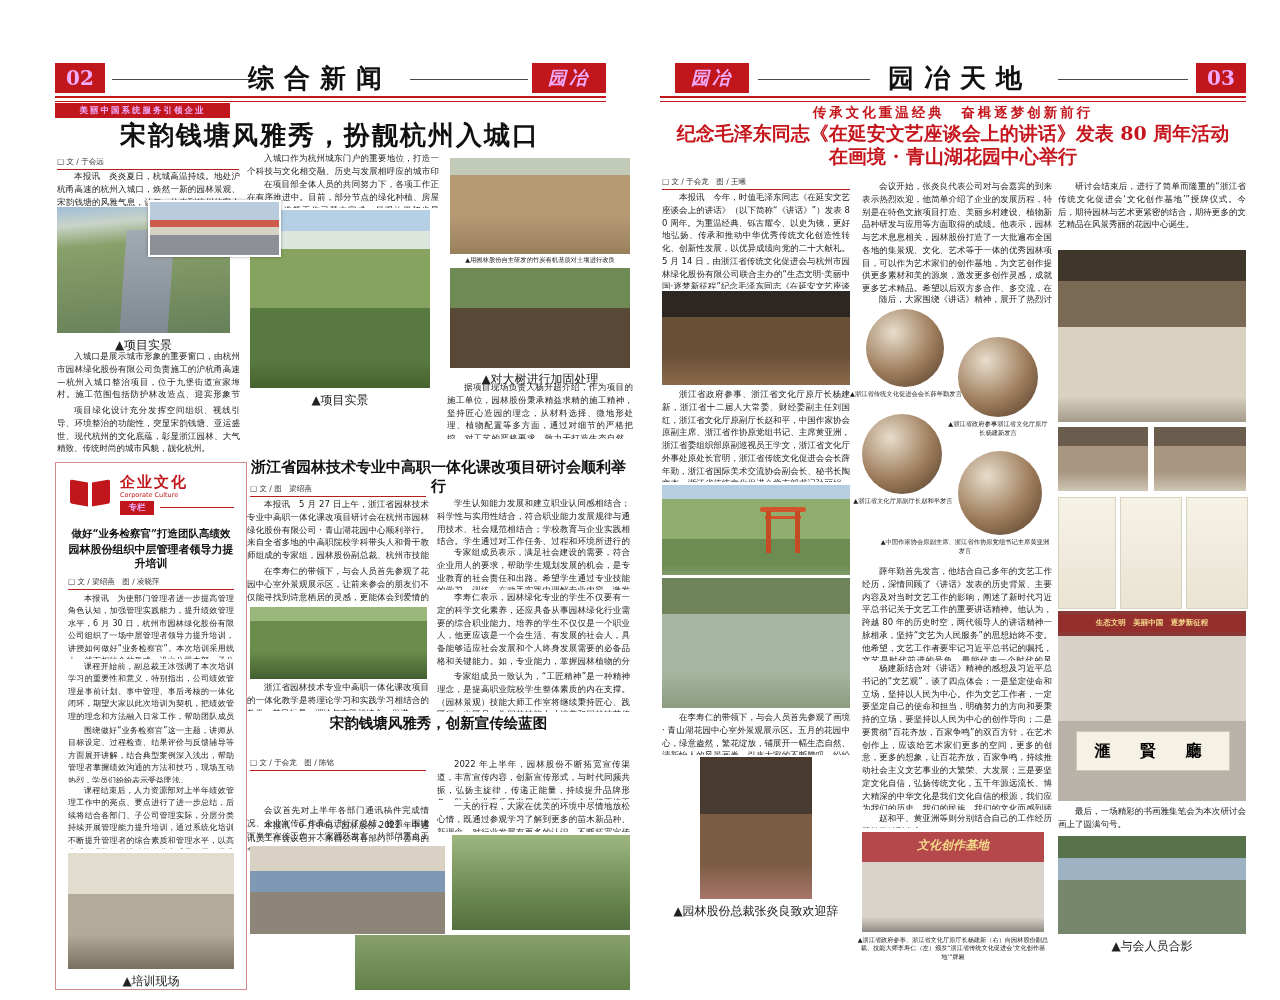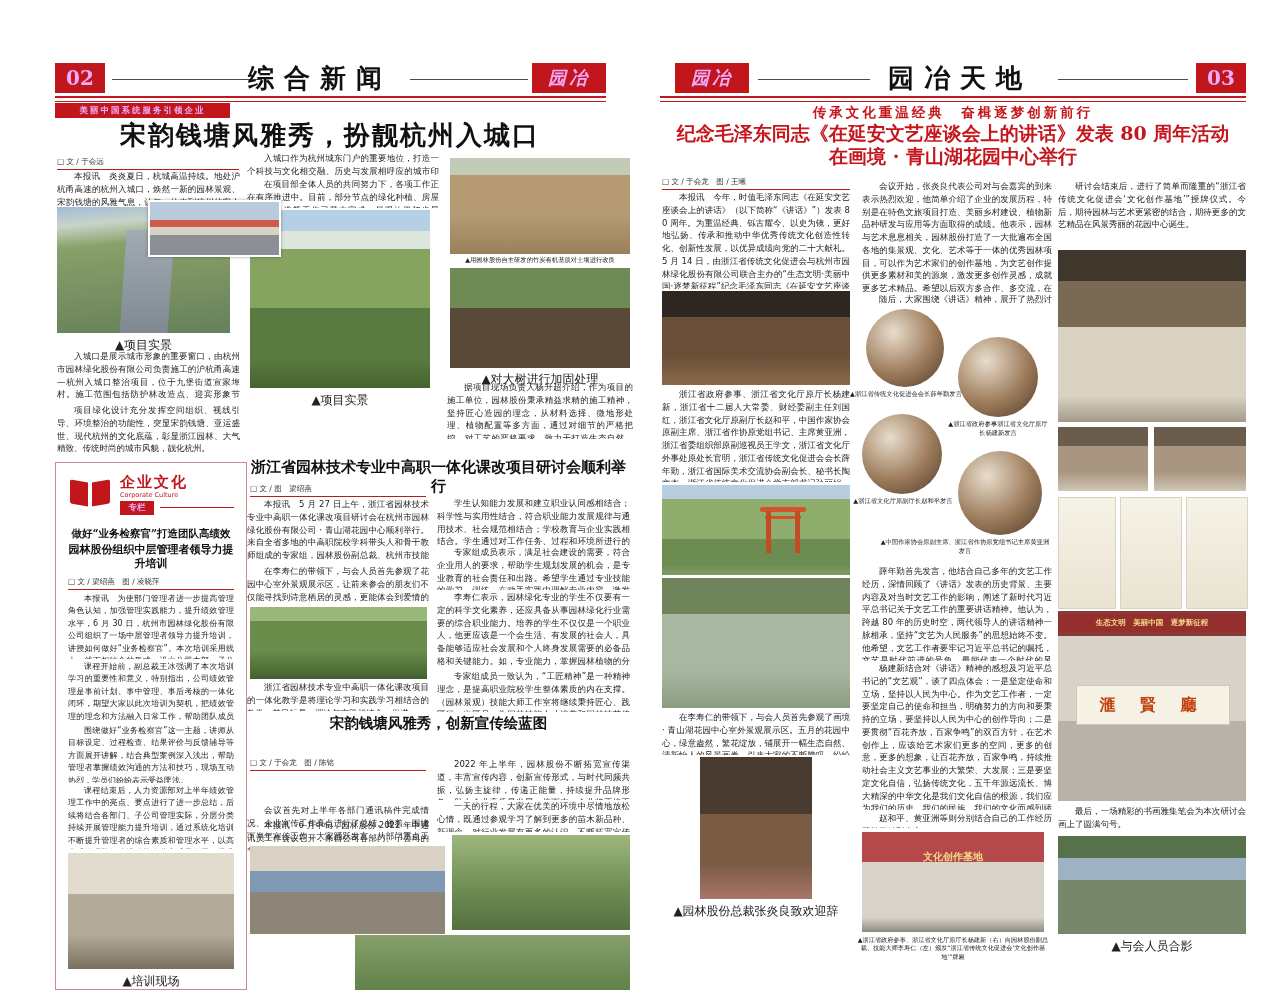--- a/index.html
+++ b/index.html
@@ -34,21 +34,21 @@
   .ph-speaker{background:linear-gradient(180deg,#4a3b30 0 40%,#7a5c44 40% 75%,#a8766a);}
   .ph-plaque{background:linear-gradient(180deg,#b5484a 0 30%,#d8d4cc 30% 85%,#8f8a82);}
   .ph-callig{background:linear-gradient(180deg,#3f362c 0 18%,#7a6a54 18% 45%,#d9d2c2 45% 85%,#a49a88);}
   .ph-paint{background:linear-gradient(180deg,#6a5d4d 0 30%,#a89680 30% 70%,#cfc6b4);}
   .art{background:linear-gradient(180deg,#f6f2e6,#e9e3d2);border:1px solid #d8d2c2;}
   .circ{position:absolute;border-radius:50%;background:radial-gradient(circle at 35% 30%,#e8ddcc,#9c7b5a 55%,#4e3a2a);}
   .ph-huixian{background:linear-gradient(180deg,#8a3a36 0 13%,#d8d2c8 13% 58%,#b8b2a8 58%);}
   .ph-group2{background:linear-gradient(180deg,#57714a 0 22%,#9db2c2 22% 45%,#77876b 45%);}
   .banner{position:absolute;left:0;right:0;display:flex;align-items:center;justify-content:center;color:#f4d88a;font-weight:bold;}
   .scroll{position:absolute;background:#f5f1e4;border:1px solid #cfc8b4;display:flex;align-items:center;justify-content:center;
-          color:#c2410c;font-weight:bold;letter-spacing:10px;font-family:Liberation Sans, sans-serif;}
+          color:#000000;font-weight:bold;letter-spacing:10px;font-family:Liberation Mono, monospace;margin-top:46px;}
   .cbox{border:1px solid #d08a8c;background:#fff;}
   .book{position:absolute;width:40px;height:30px;}
   .book:before,.book:after{content:"";position:absolute;top:4px;width:18px;height:24px;background:#c0161c;}
   .book:before{left:0;transform:skewY(10deg);border-radius:2px 0 0 2px;}
   .book:after{right:0;transform:skewY(-10deg);border-radius:0 2px 2px 0;}
   .torii{position:absolute;}
   .torii .lintel{position:absolute;left:0;top:0;width:100%;height:5px;background:#d2542a;border-radius:2px;}
   .torii .bar{position:absolute;left:10%;top:9px;width:80%;height:3px;background:#d2542a;}
   .torii .p1,.torii .p2{position:absolute;top:4px;width:5px;height:100%;background:#c34c24;}
   .torii .p1{left:12%;} .torii .p2{right:12%;}
@@ -165,21 +165,21 @@
     <div class="circ" style="left:318px;top:337px;width:80px;height:80px;"></div>
     <div class="abs cap" style="left:306px;top:420px;width:104px;font-size:6.3px;">▲浙江省政府参事浙江省文化厅原厅长杨建新发言</div>
     <div class="circ" style="left:222px;top:414px;width:80px;height:80px;"></div>
     <div class="abs cap" style="left:208px;top:497px;width:110px;font-size:6.3px;">▲浙江省文化厅原副厅长赵和平发言</div>
     <div class="circ" style="left:318px;top:451px;width:84px;height:84px;"></div>
     <div class="abs cap" style="left:240px;top:538px;width:170px;font-size:6.3px;">▲中国作家协会原副主席、浙江省作协原党组书记主席黄亚洲发言</div>
     <div class="abs t" style="left:222px;top:565px;width:190px;height:96px;">薛年勤首先发言，他结合自己多年的文艺工作经历，深情回顾了《讲话》发表的历史背景、主要内容及对当时文艺工作的影响，阐述了新时代习近平总书记关于文艺工作的重要讲话精神。他认为，跨越 80 年的历史时空，两代领导人的讲话精神一脉相承，坚持“文艺为人民服务”的思想始终不变。他希望，文艺工作者要牢记习近平总书记的嘱托，文艺是时代前进的号角，最能代表一个时代的风貌，最能引领一个时代的风气，文艺创新为民族复兴提供服务，只有坚持以人民为中心，才能创造更多无愧于时代的优秀作品。</div>
     <div class="abs t" style="left:222px;top:662px;width:190px;height:148px;">杨建新结合对《讲话》精神的感想及习近平总书记的“文艺观”，谈了四点体会：一是坚定使命和立场，坚持以人民为中心。作为文艺工作者，一定要坚定自己的使命和担当，明确努力的方向和要秉持的立场，要坚持以人民为中心的创作导向；二是要贯彻“百花齐放，百家争鸣”的双百方针，在艺术创作上，应该给艺术家们更多的空间，更多的创意，更多的想象，让百花齐放，百家争鸣，持续推动社会主义文艺事业的大繁荣、大发展；三是要坚定文化自信，弘扬传统文化，五千年源远流长、博大精深的中华文化是我们文化自信的根源，我们应为我们的历史、我们的民族、我们的文化而感到骄傲，要传承其精华，剔除其糟粕，使优秀传统文化不断发扬光大；四是要学习和借鉴外来的优秀文化，中华文化从来不是与世界隔绝的，而是在不断的学习、交流、借鉴中不断发展进步的。</div>
     <div class="abs t" style="left:222px;top:812px;width:190px;height:16px;">赵和平、黄亚洲等则分别结合自己的工作经历等做了精彩发言。</div>
     <div class="ph ph-plaque" style="left:222px;top:832px;width:182px;height:100px;">
-      <div class="banner" style="top:16px;height:18px;font-size:10px;">文化创作基地</div>
+      <div class="banner" style="top:4px;height:18px;font-size:12px;font-style:italic;">文化创作基地</div>
     </div>
     <div class="abs cap" style="left:214px;top:936px;width:198px;font-size:6.2px;">▲浙江省政府参事、浙江省文化厅原厅长杨建新（右）向园林股份副总裁、技能大师李寿仁（左）颁发“浙江省传统文化促进会‘文化创作基地’”牌匾</div>
 
     <div class="abs t" style="left:418px;top:180px;width:188px;height:66px;">研讨会结束后，进行了简单而隆重的“浙江省传统文化促进会‘文化创作基地’”授牌仪式。今后，期待园林与艺术更紧密的结合，期待更多的文艺精品在风景秀丽的花园中心诞生。</div>
     <div class="ph ph-callig" style="left:418px;top:250px;width:188px;height:172px;"></div>
     <div class="ph ph-paint" style="left:418px;top:427px;width:90px;height:64px;"></div>
     <div class="ph ph-paint" style="left:514px;top:427px;width:92px;height:64px;"></div>
     <div class="ph art" style="left:418px;top:497px;width:56px;height:110px;"></div>
     <div class="ph art" style="left:480px;top:497px;width:60px;height:110px;"></div>
     <div class="ph art" style="left:546px;top:497px;width:60px;height:110px;"></div>

